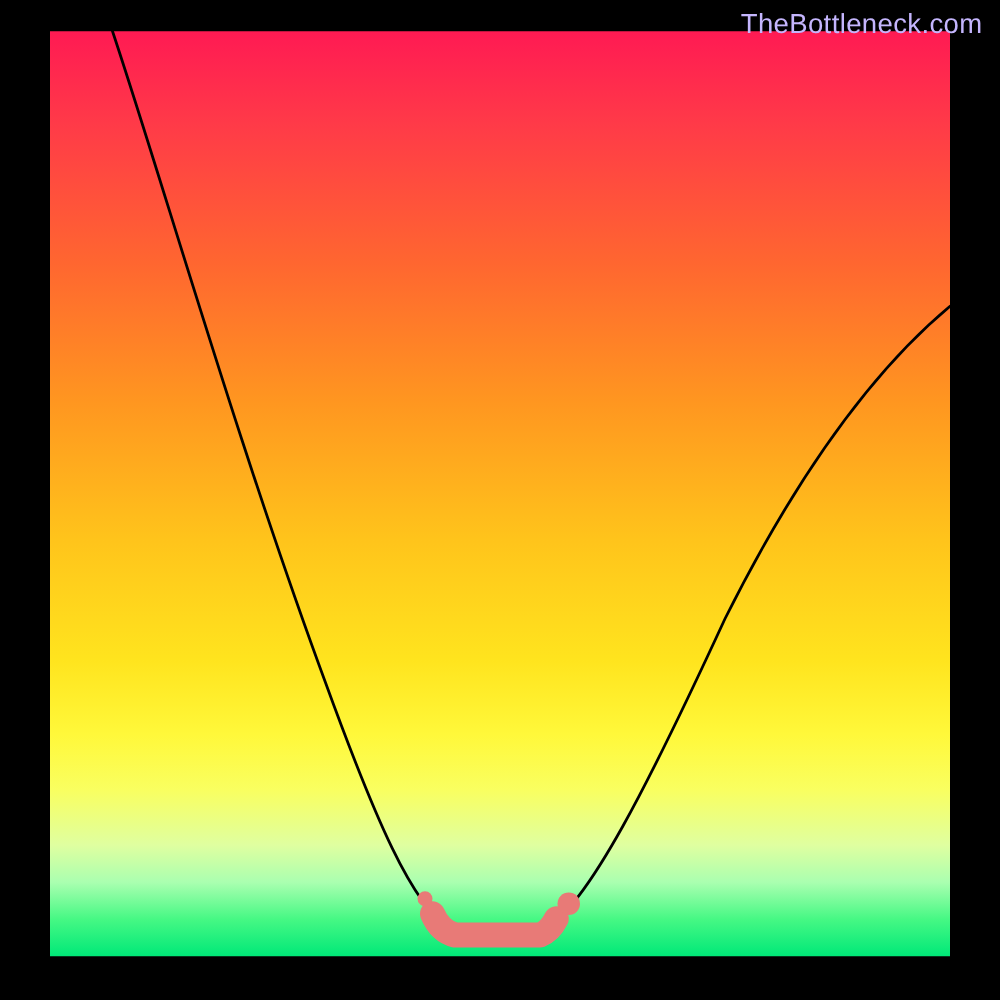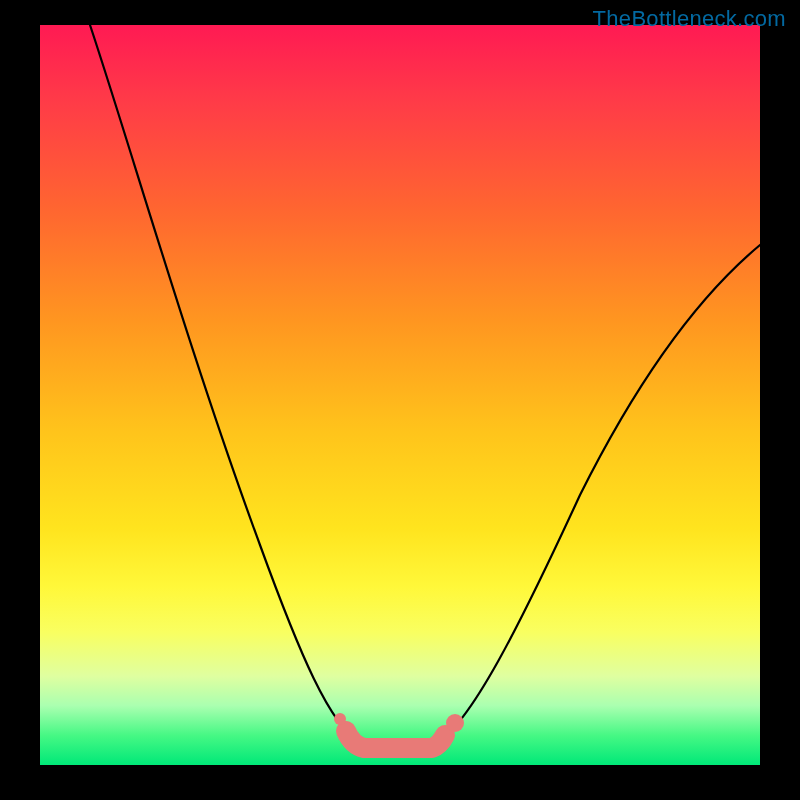--- a/index.html
+++ b/index.html
@@ -29,21 +29,21 @@
       #dfffa0 88%,
       #aaffb0 92%,
       #46f884 96%,
       #00e878 100%
     );
   }
   .watermark {
     position: absolute;
     top: 6px;
     right: 14px;
-    color: #0369a1;
+    color: #c4b5fd;
     font-size: 22px;
     font-weight: 500;
     letter-spacing: 0.3px;
   }
   svg.plot {
     position: absolute;
     left: 0;
     top: 0;
     width: 720px;
     height: 740px;

